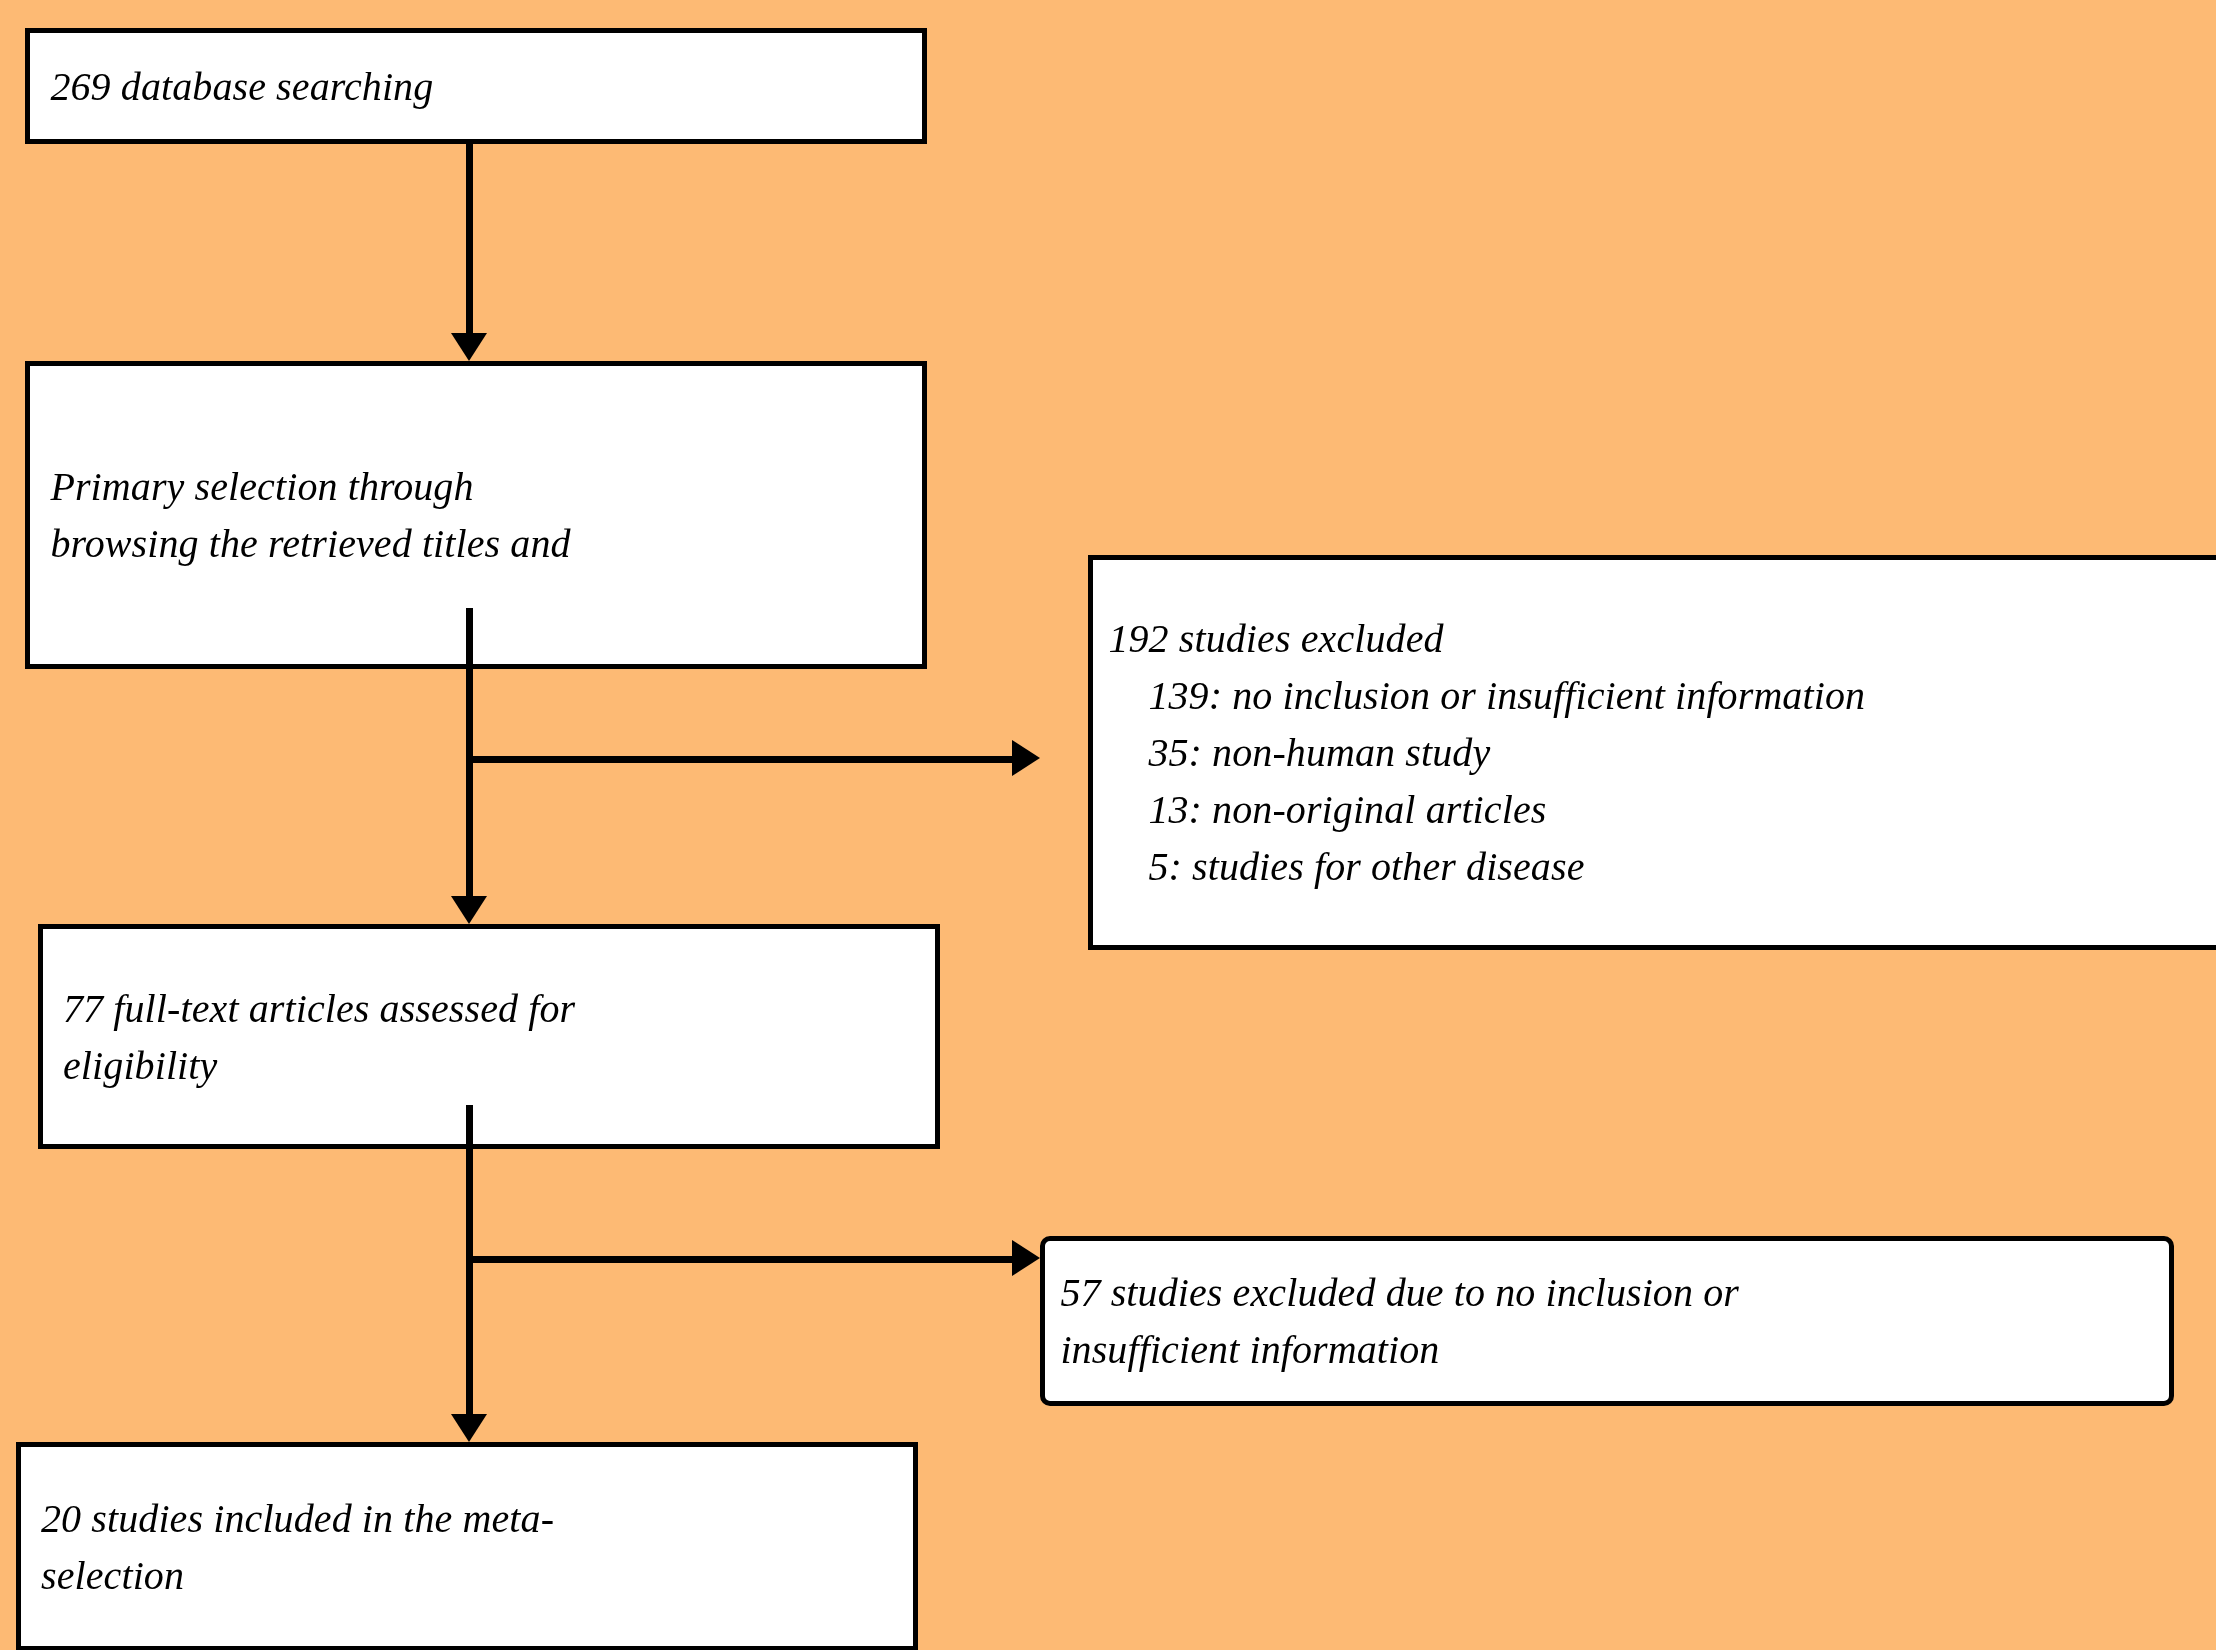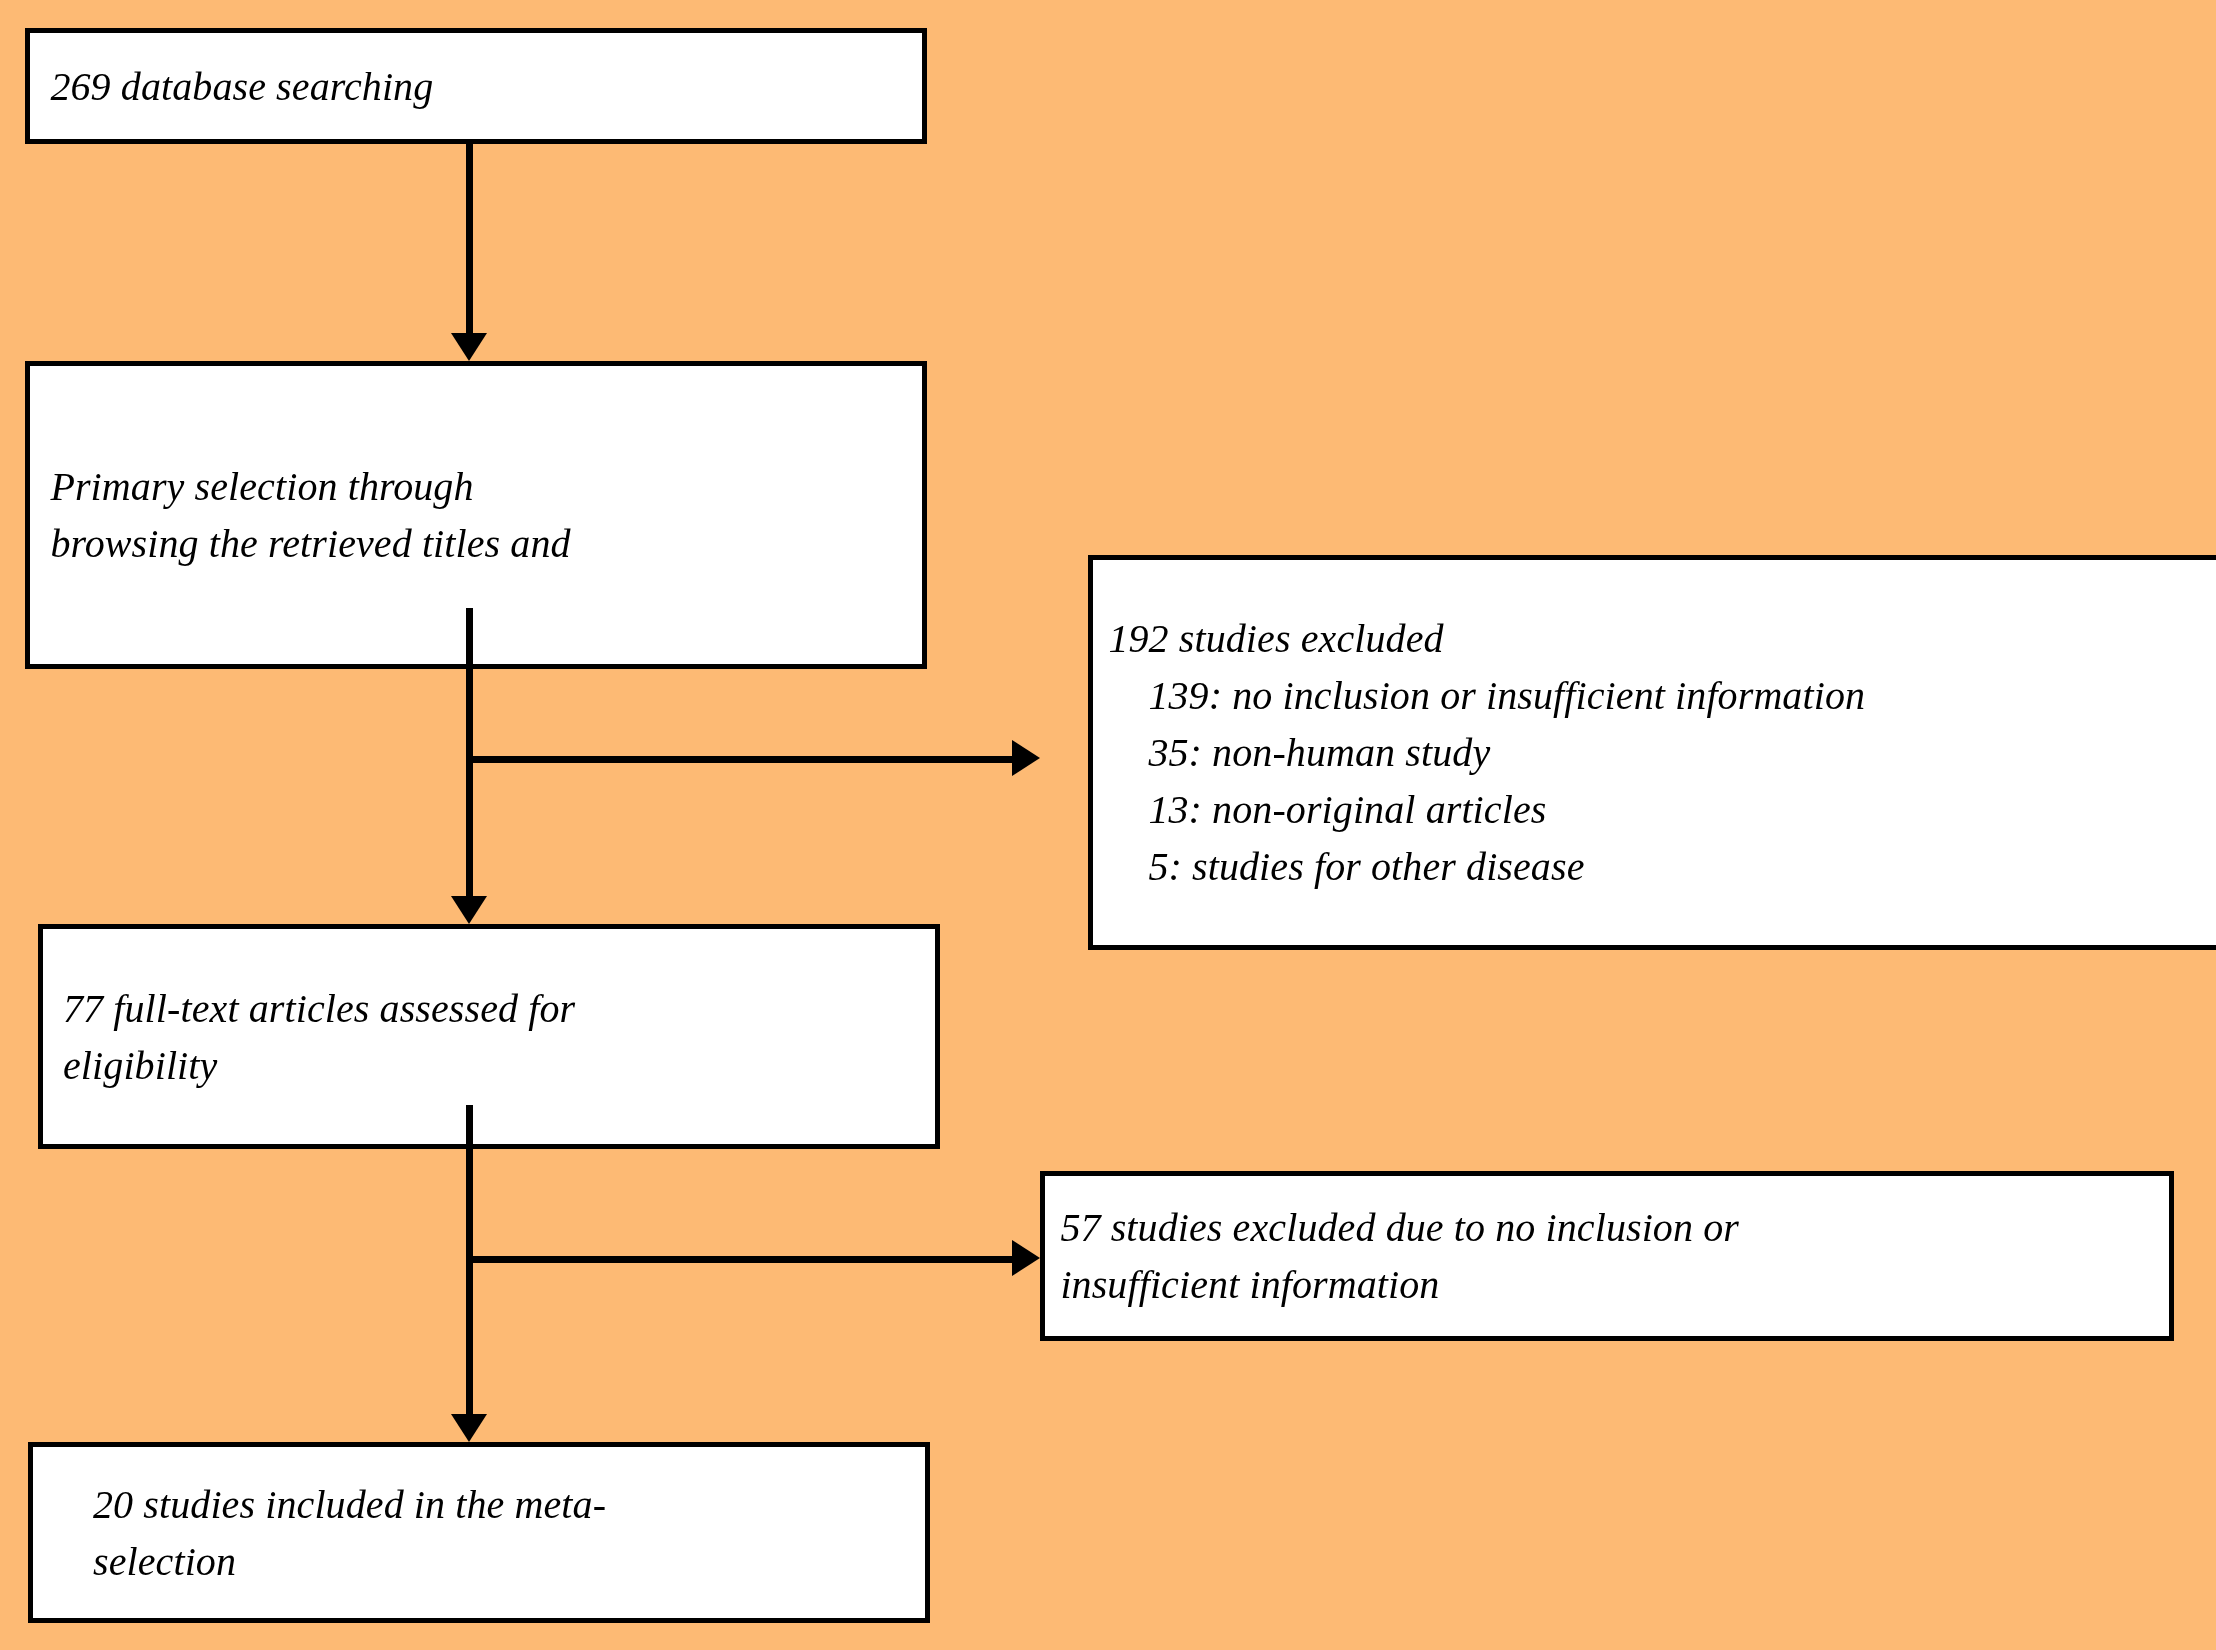--- a/index.html
+++ b/index.html
@@ -40,24 +40,24 @@
     letter-spacing: 0.1px;
   }
 
   
   #box-sources      { left: 25.4px;  top: 28px;   width: 902px; height: 116px; }
   
   #box-primary      { left: 25.4px;  top: 361px;  width: 902px; height: 308px; }
   
   #box-fulltext     { left: 38px;  top: 924px; width: 902px; height: 225px; }
   
-  #box-included     { left: 28px;  top: 1442px; width: 902px; height: 181px; padding-left: 40px; }
+  #box-included     { left: 16px;  top: 1442px; width: 902px; height: 209px; }
   
   #box-excluded-192 { left: 1040px; top: 555px;  width: 1145px; height: 395px; margin-left: 48px; }
-  #box-excluded-57  { left: 1040px; top: 1171px; width: 1134px; height: 170px; }
+  #box-excluded-57  { left: 1040px; top: 1236px; width: 1134px; height: 170px; border-radius: 10px; }
 
   #box-excluded-192 .lines { padding: 0 15.4px; }
   #box-excluded-192 .line.indent { padding-left: 40px; }
   #box-excluded-192 .line { line-height: 57px; }
   #box-excluded-57 .lines  { padding: 0 15.4px; }
 
   
   .vline {
     position: absolute;
     width: 6.5px;

